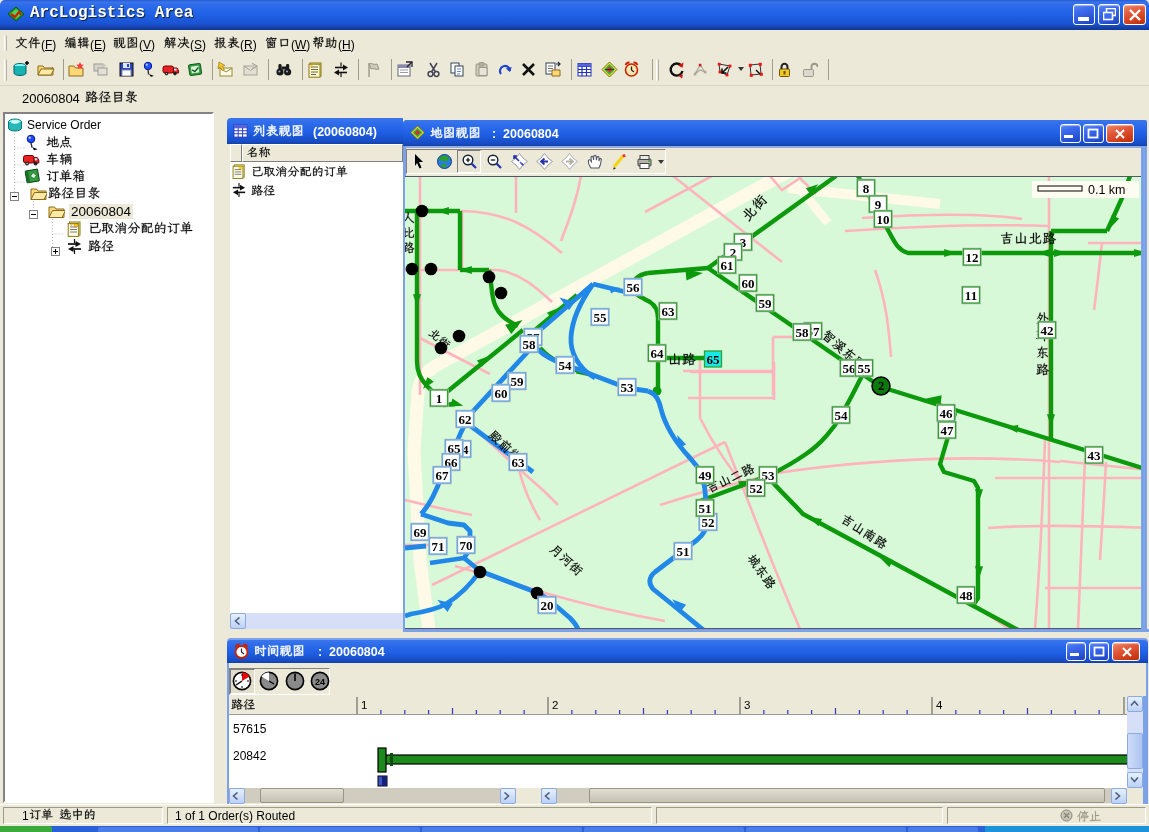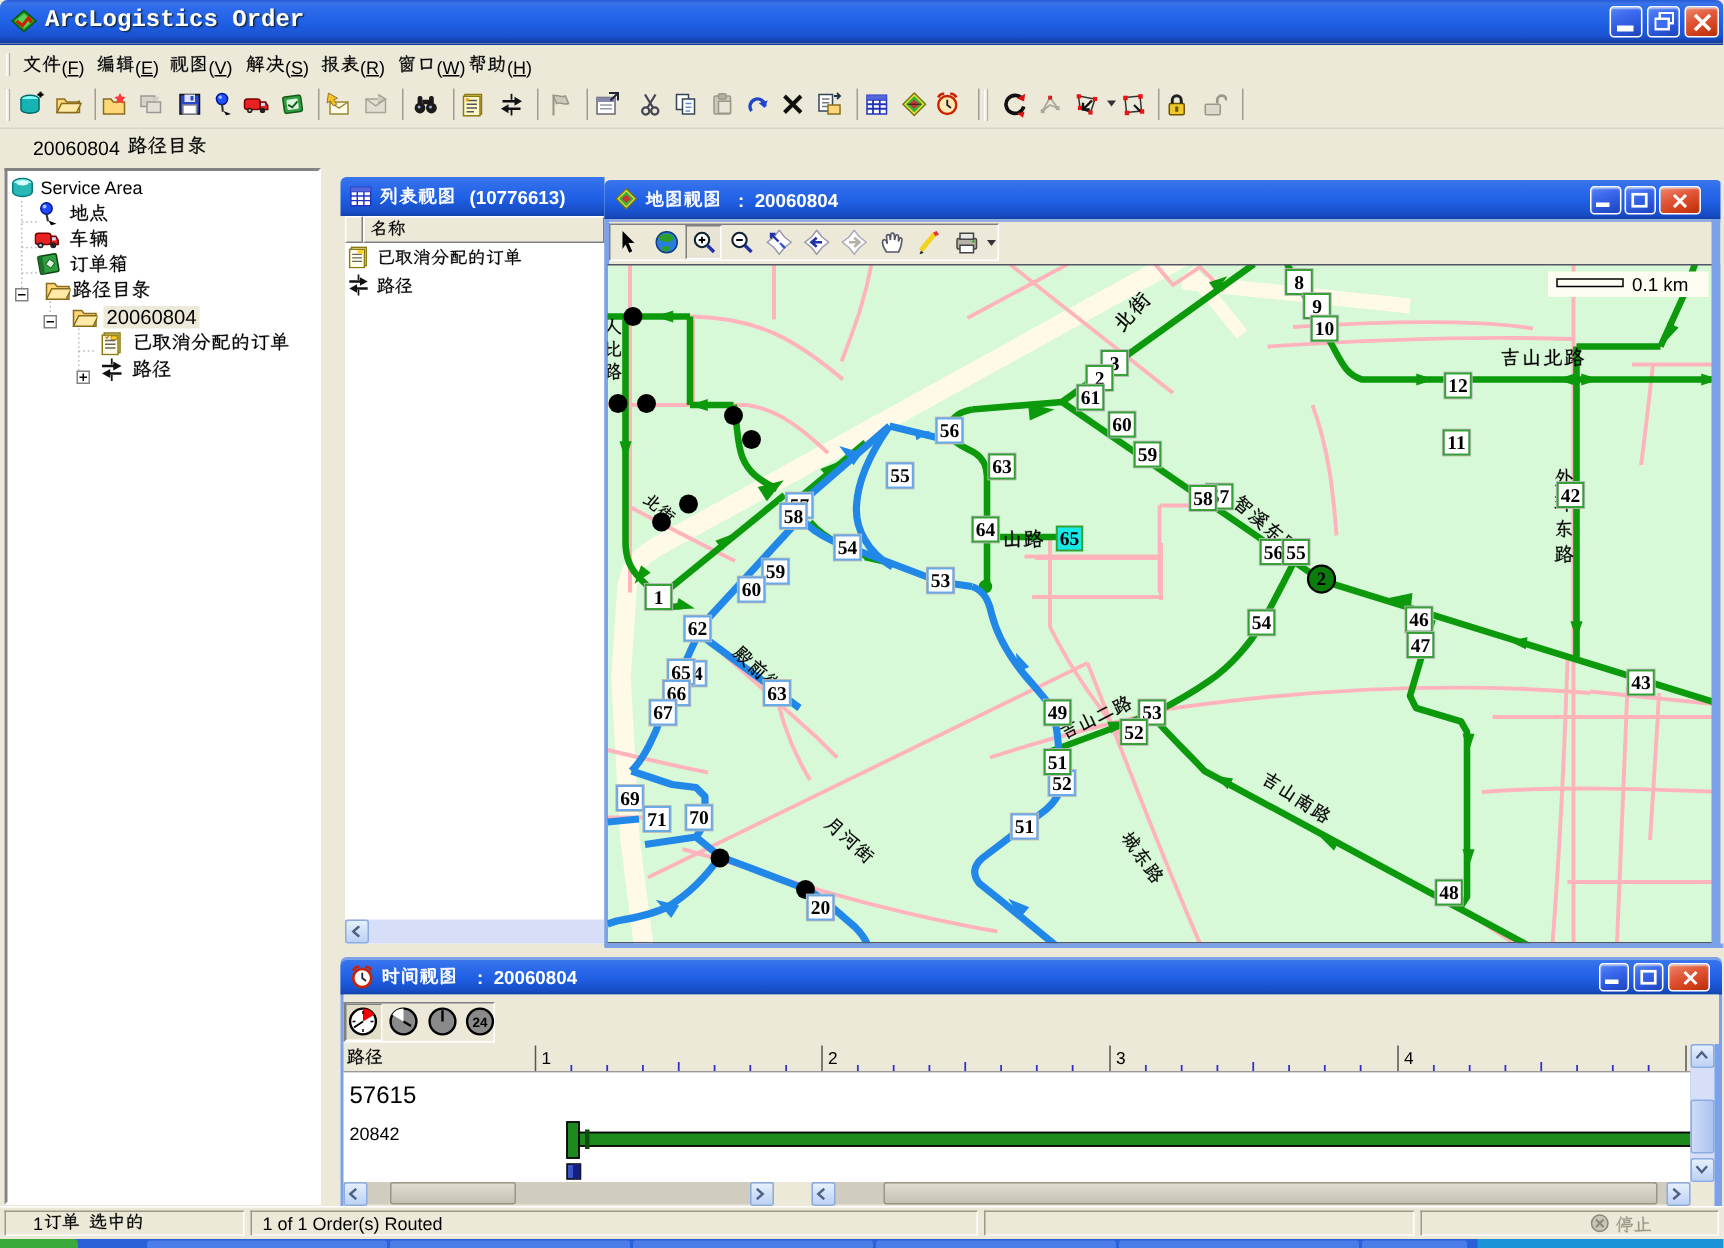--- a/index.html
+++ b/index.html
@@ -76,21 +76,21 @@
       <path id="z914d" d="M42 17V8L17 7V16ZM42 28V22L17 21L16 47H22Q21 41 20 36Q20 31 18 26Q17 25 17 24Q17 23 18 23Q19 23 20 25Q24 30 26 36Q27 41 27 47L31 48V35Q31 32 33 30Q35 28 38 28H39ZM42 48V33H39Q37 33 37 34Q37 34 37 36V48ZM32 64V53L27 52V64ZM17 2 47 3Q48 3 49 3Q50 3 50 4Q50 5 47 8L48 48Q48 49 48 49Q49 49 49 50Q49 51 48 52Q46 53 44 53Q44 53 44 53Q44 53 43 53H37V64L49 65Q52 65 52 66Q52 67 51 68Q50 69 48 70Q47 71 47 71Q46 71 45 71Q44 70 42 70L12 68Q11 68 10 68Q10 68 10 68Q9 68 8 68Q8 68 7 68H6Q6 68 6 67Q6 67 6 67Q7 65 8 64Q9 63 11 63Q11 63 12 63Q13 63 13 63H21Q22 60 22 57Q22 54 22 52H16Q12 54 10 54Q9 54 9 53Q9 52 10 51Q11 49 11 45V6Q11 3 11 0Q11 0 11 -1Q11 -2 12 -4Q14 -5 15 -5Q16 -5 16 -4Q17 -3 17 -2ZM56 6Q56 1 58 -1Q61 -3 65 -4Q69 -5 74 -5Q77 -5 80 -4Q84 -4 88 -4Q92 -3 94 -1Q95 1 96 6Q96 10 96 19Q96 24 95 24Q94 24 93 19Q92 14 92 10Q91 7 90 6Q89 4 88 4Q87 3 86 3Q83 2 80 2Q77 2 74 2Q69 2 66 2Q64 3 63 4Q62 5 62 7V38L84 40Q87 40 87 41Q87 42 85 45L87 67Q87 67 88 68Q88 68 88 69Q88 69 88 70Q87 70 86 71Q85 72 84 72Q83 72 83 72Q83 72 82 72L59 70Q59 70 58 70Q58 70 57 70Q57 70 56 70Q55 70 54 70Q53 71 53 71Q52 71 52 70Q52 70 52 68Q53 67 54 66Q56 64 58 64Q59 64 60 64Q60 64 60 65L80 66L79 45L62 44Q60 45 58 46Q57 46 56 46Q55 46 55 45Q55 45 55 44Q56 42 56 39Z"></path>
       <path id="z95f4" d="M18 -8Q20 -8 20 -5V56Q20 57 20 58Q19 58 16 59Q14 60 12 60Q11 60 11 59Q11 59 12 58Q13 56 13 54V5Q13 3 13 0Q13 -2 13 -3Q13 -5 16 -7Q18 -8 18 -8ZM28 62Q29 61 30 61Q31 61 32 63Q34 65 34 65Q34 67 30 71Q22 80 21 80Q20 80 18 79Q17 78 17 77Q17 76 18 75Q25 67 28 62ZM65 4Q65 3 71 -2Q77 -6 80 -8Q83 -10 84 -10Q86 -10 88 -8Q89 -7 89 -4V-2L90 69V71Q90 72 89 74Q88 75 86 75Q85 75 46 72Q44 72 42 72Q41 73 40 73Q40 73 40 73Q40 73 40 72Q40 71 41 69Q42 67 42 66Q43 66 45 66Q47 66 48 66L83 68V-1Q75 1 68 4Q67 5 66 5Q65 5 65 4ZM40 7Q42 7 42 9V12Q66 13 67 14Q68 14 68 15Q68 16 65 19L68 50Q68 51 66 52Q65 54 62 54L40 52Q35 54 34 54Q33 54 33 53Q33 52 34 51Q34 50 34 48Q34 47 35 17V10Q35 8 37 8Q39 7 39 7Q39 7 40 7ZM41 35 40 47 61 48 60 36ZM41 18V30L60 31L59 19Z"></path>
     </defs>
   </svg>
 <div class="abs tb" style="left:0;top:0;width:1149px;height:30px;border-bottom:1px solid #0f3a9b;border-radius:5px 5px 0 0">
     <svg class="abs" style="left:7px;top:6px" width="18" height="18" viewBox="0 0 18 18">
 <polygon points="9,1 17,8 9,15 1,8" fill="#1f9a1f" stroke="#0a5a0a" stroke-width="1"></polygon>
 <polygon points="9,3 15,8 9,13 3,8" fill="#56d056"></polygon>
 <path d="M4,8 L8,11 L12,6 L14,9" stroke="#cc2200" stroke-width="2.2" fill="none"></path>
 </svg>
-    <div class="abs" style="left:30px;top:4px;font-family:'Liberation Mono',monospace;font-weight:bold;font-size:16px;color:#fff;text-shadow:1px 1px 1px #123">ArcLogistics Order</div>
+    <div class="abs" style="left:30px;top:4px;font-family:'Liberation Mono',monospace;font-weight:bold;font-size:16px;color:#fff;text-shadow:1px 1px 1px #123">ArcLogistics Area</div>
     <div class="abs btnxp" style="left:1073px;top:4px;width:22px"></div>
     <div class="abs btnxp" style="left:1098px;top:4px;width:22px"></div>
     <div class="abs btnxp btnred" style="left:1123px;top:4px;width:23px"></div>
     <div class="abs" style="left:1078px;top:17px;width:11px;height:4px;background:#fff"></div>
     <svg class="abs" style="left:1103px;top:8px" width="13" height="13">
       <rect x="3.5" y="0.5" width="9" height="7" fill="none" stroke="#fff" stroke-width="1.6"></rect>
       <rect x="0.5" y="4.5" width="9" height="7" fill="#3e6cf0" stroke="#fff" stroke-width="1.6"></rect>
     </svg>
     <svg class="abs" style="left:1128px;top:8px" width="14" height="14">
       <path d="M2,2 L12,12 M12,2 L2,12" stroke="#fff" stroke-width="2.4"></path>
@@ -397,21 +397,21 @@
     <path d="M4.2,4.5 l1,1 1.5,-1.8" stroke="#cc8800" stroke-width="1" fill="none"></path>
     <rect x="8" y="4" width="4" height="2.4" fill="#ffd020" stroke="#aa7700" stroke-width=".5"></rect>
   </svg>
 <svg class="abs" style="left:66px;top:238px" width="17" height="17" viewBox="0 0 17 17">
     <path d="M2,6 H10" stroke="#111" stroke-width="1.7"></path>
     <path d="M9.5,3 L15,6 L9.5,9 z" fill="#111"></path>
     <path d="M15,11 H7" stroke="#111" stroke-width="1.7"></path>
     <path d="M7.5,8 L2,11 L7.5,14 z" fill="#111"></path>
     <path d="M8.5,1 v4 M8.5,12 v4" stroke="#111" stroke-width="1.2"></path>
   </svg>
-<div class="abs" style="left:27px;top:118px;font-size:12px">Service Area</div>
+<div class="abs" style="left:27px;top:118px;font-size:12px">Service Order</div>
 <div class="abs" style="left:46px;top:135px"><svg style="vertical-align:0px" width="26.26" height="16.25">
       <g transform="translate(0,11.44) scale(0.13,-0.13)" fill="#000" stroke="#000" stroke-width="1.6">
         <use href="#z5730" x="0"></use>
         <use href="#z70b9" x="101"></use>
       </g>
     </svg></div>
 <div class="abs" style="left:46px;top:152px"><svg style="vertical-align:0px" width="26.26" height="16.25">
       <g transform="translate(0,11.44) scale(0.13,-0.13)" fill="#000" stroke="#000" stroke-width="1.6">
         <use href="#z8f66" x="0"></use>
         <use href="#z8f86" x="101"></use>
@@ -459,21 +459,21 @@
     <rect x="1" y="2" width="14" height="3" fill="#5566dd"></rect>
   </svg>
 <div class="abs" style="left:253px;top:124px"><svg style="vertical-align:0px" width="51" height="15.625">
       <g transform="translate(0,11) scale(0.125,-0.125)" fill="#fff" stroke="#fff" stroke-width="5">
         <use href="#z5217" x="0"></use>
         <use href="#z8868" x="102"></use>
         <use href="#z89c6" x="204"></use>
         <use href="#z56fe" x="306"></use>
       </g>
     </svg></div>
-<div class="abs" style="left:313px;top:125px;color:#fff;font-weight:bold;font-size:12.5px">(10776613)</div>
+<div class="abs" style="left:313px;top:125px;color:#fff;font-weight:bold;font-size:12.5px">(20060804)</div>
 <div class="abs" style="left:230px;top:144px;width:173px;height:485px;background:#fff"></div>
 <div class="abs rais" style="left:230px;top:144px;width:12px;height:18px;background:#ECE9D8"></div>
 <div class="abs rais" style="left:242px;top:144px;width:161px;height:18px;background:#ECE9D8">
     <div style="margin:1px 0 0 4px"><svg style="vertical-align:0px" width="23.23" height="14.375">
         <g transform="translate(0,10.12) scale(0.115,-0.115)" fill="#000" stroke="#000" stroke-width="1.6">
           <use href="#z540d" x="0"></use>
           <use href="#z79f0" x="101"></use>
         </g>
       </svg></div>
   </div>
@@ -1188,21 +1188,21 @@
     <path d="M678.1,14 V18" stroke="#3333cc" stroke-width="1.2"></path>
     <path d="M726.9,14 V18" stroke="#3333cc" stroke-width="1.2"></path>
     <path d="M750.8,14 V18" stroke="#3333cc" stroke-width="1.2"></path>
     <path d="M774.6,14 V18" stroke="#3333cc" stroke-width="1.2"></path>
     <path d="M798.5,12 V18" stroke="#3333cc" stroke-width="1.2"></path>
     <path d="M822.4,14 V18" stroke="#3333cc" stroke-width="1.2"></path>
     <path d="M846.2,14 V18" stroke="#3333cc" stroke-width="1.2"></path>
     <path d="M870.1,14 V18" stroke="#3333cc" stroke-width="1.2"></path>
   </svg>
 <div class="abs" style="left:229px;top:715px;width:898px;height:73px;background:#fff"></div>
-<div class="abs" style="left:233px;top:722px;font-size:16px">57615</div>
+<div class="abs" style="left:233px;top:722px;font-size:12px">57615</div>
 <div class="abs" style="left:233px;top:749px;font-size:12px">20842</div>
 <svg class="abs" style="left:229px;top:715px" width="898" height="73">
     <rect x="150" y="40" width="750" height="9" fill="#1d8a1d" stroke="#000" stroke-width="1.2"></rect>
     <rect x="149" y="33" width="8" height="24" fill="#1d8a1d" stroke="#000" stroke-width="1.2"></rect>
     <rect x="161" y="38" width="3" height="13" fill="#0d4d0d"></rect>
     <rect x="149" y="61" width="9" height="10" fill="#3a55cc" stroke="#000"></rect>
     <rect x="153" y="61" width="5" height="10" fill="#16207a"></rect>
   </svg>
 <div class="abs" style="left:1127px;top:696px;width:16px;height:92px;background:#d6dff7"></div>
 <div class="abs" style="left:1127px;top:696px;width:16px;height:16px;border-radius:2px;background:linear-gradient(180deg,#e6f0fc,#bcd1f5);border:1px solid #8cabe0"></div>

